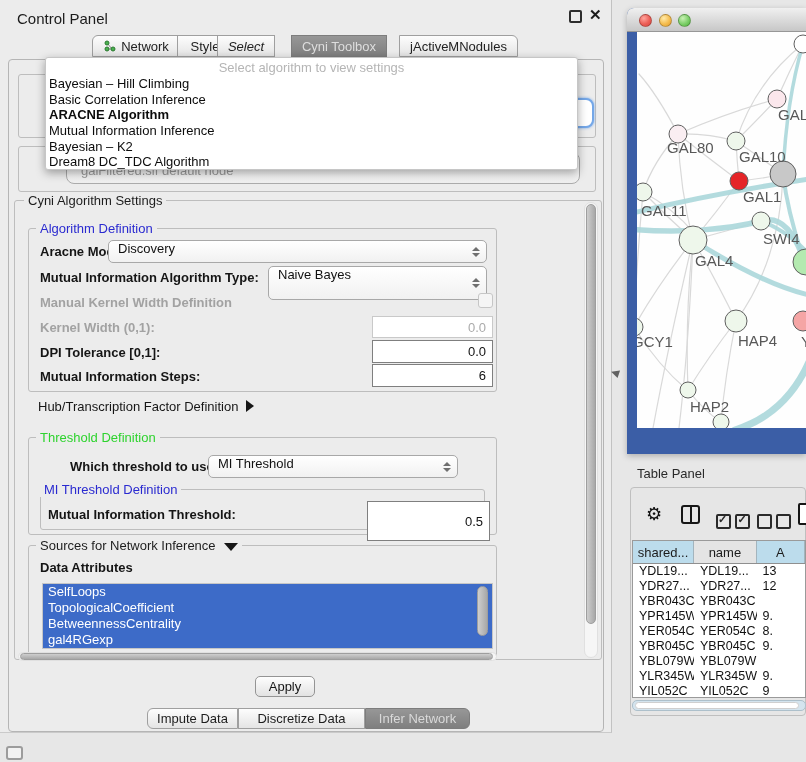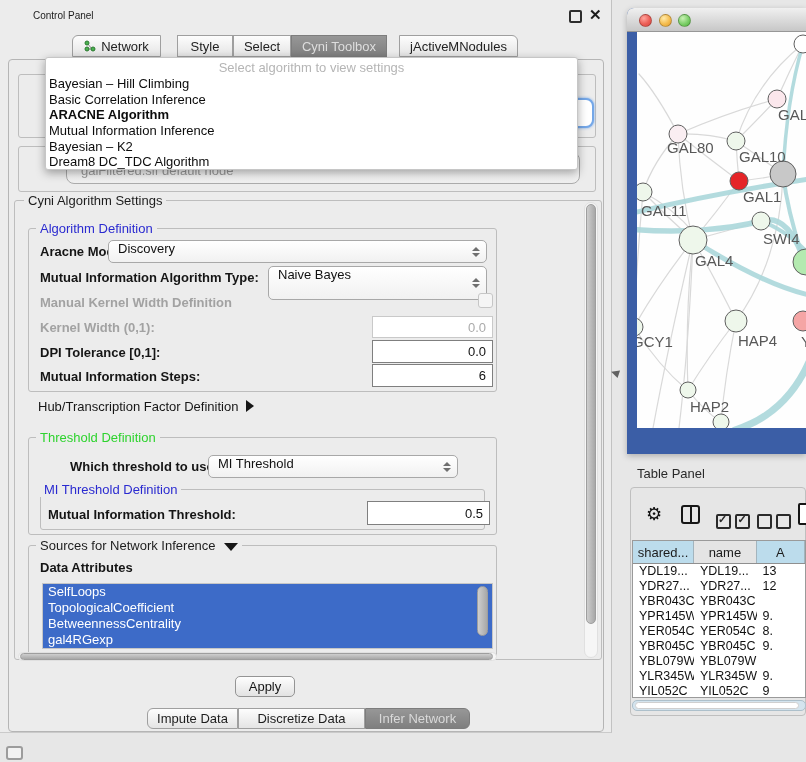--- a/index.html
+++ b/index.html
@@ -1,21 +1,21 @@
 <!DOCTYPE html>
 <html><head>
 <meta charset="utf-8">
 <style>
   html,body{margin:0;padding:0;}
   body{width:806px;height:762px;overflow:hidden;font-family:"Liberation Sans",sans-serif;background:#e7e7e7;}
   #root{position:relative;width:806px;height:762px;background:#e7e7e7;overflow:hidden;}
   .abs{position:absolute;box-sizing:border-box;}
   
   .cp{left:0;top:0;width:612px;height:733px;background:#ececec;border-right:1px solid #c2c2c2;border-bottom:1px solid #cacaca;}
-  .cp-title{left:33px;top:10px;font-size:10px;color:#1c1c1c;}
+  .cp-title{left:17px;top:10px;font-size:15px;color:#1c1c1c;}
   .float-btn{left:569px;top:10px;width:13px;height:13px;border:2px solid #2d2d2d;border-radius:2px;background:transparent;}
   .close-btn{left:589px;top:6px;font-size:15px;font-weight:bold;color:#1b1b1b;}
   .tab{height:22px;top:35px;display:flex;align-items:center;justify-content:center;font-size:13px;color:#222;
        background:linear-gradient(#fdfdfd,#e4e4e4);border:1px solid #9f9f9f;}
   .tab.first{border-radius:6px 0 0 0;}
   .tab.last{border-radius:0 6px 0 0;}
   .tab.sel{background:linear-gradient(#979797,#7f7f7f);color:#dedede;border-color:#7d7d7d;}
   .content-panel{left:8px;top:59px;width:596px;height:673px;border:1px solid #b5b5b5;border-radius:4px;background:#ececec;}
   
   .groupbox{border:1px solid #bdbdbd;border-radius:3px;}
@@ -97,34 +97,34 @@
 </head>
 <body>
 
 <div id="root">
 
   <div class="abs cp"></div>
   <div class="abs cp-title">Control Panel</div>
   <div class="abs float-btn"></div>
   <div class="abs close-btn">✕</div>
 
-  <div class="abs tab first" style="left:72px;width:89px;">
+  <div class="abs tab first" style="left:92px;width:89px;">
     <svg class="net-tab-icon" viewBox="0 0 12 12">
       <line x1="3" y1="3" x2="8" y2="9" stroke="#8a8a8a" stroke-width="1"></line>
       <line x1="3" y1="9" x2="8" y2="9" stroke="#8a8a8a" stroke-width="1"></line>
       <circle cx="3" cy="3" r="2" fill="#49b04e" stroke="#2c7a31"></circle>
       <circle cx="3" cy="9" r="2" fill="#49b04e" stroke="#2c7a31"></circle>
       <circle cx="9" cy="9" r="2" fill="#49b04e" stroke="#2c7a31"></circle>
     </svg>
     <span>Network</span>
   </div>
   <div class="abs tab" style="left:177px;width:56px;">
     <span>Style</span>
   </div>
-  <div class="abs tab" style="left:233px;width:58px;">
+  <div class="abs tab" style="left:217px;width:58px;font-style:italic;">
     <span>Select</span>
   </div>
   <div class="abs tab sel" style="left:291px;width:96px;">
     <span>Cyni Toolbox</span>
   </div>
   <div class="abs tab last" style="left:399px;width:119px;">
     <span>jActiveMNodules</span>
   </div>
 
   <div class="abs content-panel"></div>
@@ -202,21 +202,21 @@
     <span>MI Threshold</span>
     <span class="combo-arrows">
         <span class="arr-up"></span>
         <span class="arr-dn"></span>
       </span>
   </div>
 
   <div class="abs groupbox" style="left:40px;top:489px;width:445px;height:41px;"></div>
   <div class="abs gtitle t-blue" style="left:40px;top:482px;">MI Threshold Definition</div>
   <div class="abs lbl" style="left:48px;top:507px;">Mutual Information Threshold:</div>
-  <div class="abs field" style="left:367px;top:501px;width:123px;height:24px;">
+  <div class="abs field" style="left:367px;top:501px;width:123px;height:40px;">
     <span>0.5</span>
   </div>
 
   <div class="abs groupbox" style="left:28px;top:545px;width:469px;height:112px;"></div>
   <div class="abs gtitle" style="left:36px;top:538px;">
     <span>Sources for Network Inference</span><span class="tri-down"></span>
   </div>
   <div class="abs lbl" style="left:40px;top:560px;">Data Attributes</div>
   <div class="abs attr-list" style="left:42px;top:583px;width:451px;height:66px;" id="attr-list">
       <div class="attr-item">SelfLoops</div>
@@ -224,21 +224,21 @@
       <div class="attr-item">BetweennessCentrality</div>
       <div class="attr-item">gal4RGexp</div>
     </div>
   <div class="abs sb-thumb" style="left:477px;top:586px;width:11px;height:50px;"></div>
 
   <div class="abs sb-track" style="left:584px;top:202px;width:14px;height:456px;"></div>
   <div class="abs sb-thumb" style="left:586px;top:204px;width:10px;height:420px;"></div>
   <div class="abs sb-track" style="left:18px;top:652px;width:479px;height:9px;"></div>
   <div class="abs sb-thumb-h" style="left:20px;top:653px;width:473px;height:7px;"></div>
 
-  <div class="abs apply" style="left:235px;top:676px;width:60px;height:21px;">
+  <div class="abs apply" style="left:255px;top:676px;width:60px;height:21px;">
     <span>Apply</span>
   </div>
 
   <div class="abs btab first" style="left:147px;width:91px;">
     <span>Impute Data</span>
   </div>
   <div class="abs btab" style="left:238px;width:127px;">
     <span>Discretize Data</span>
   </div>
   <div class="abs btab sel last" style="left:365px;width:105px;">

